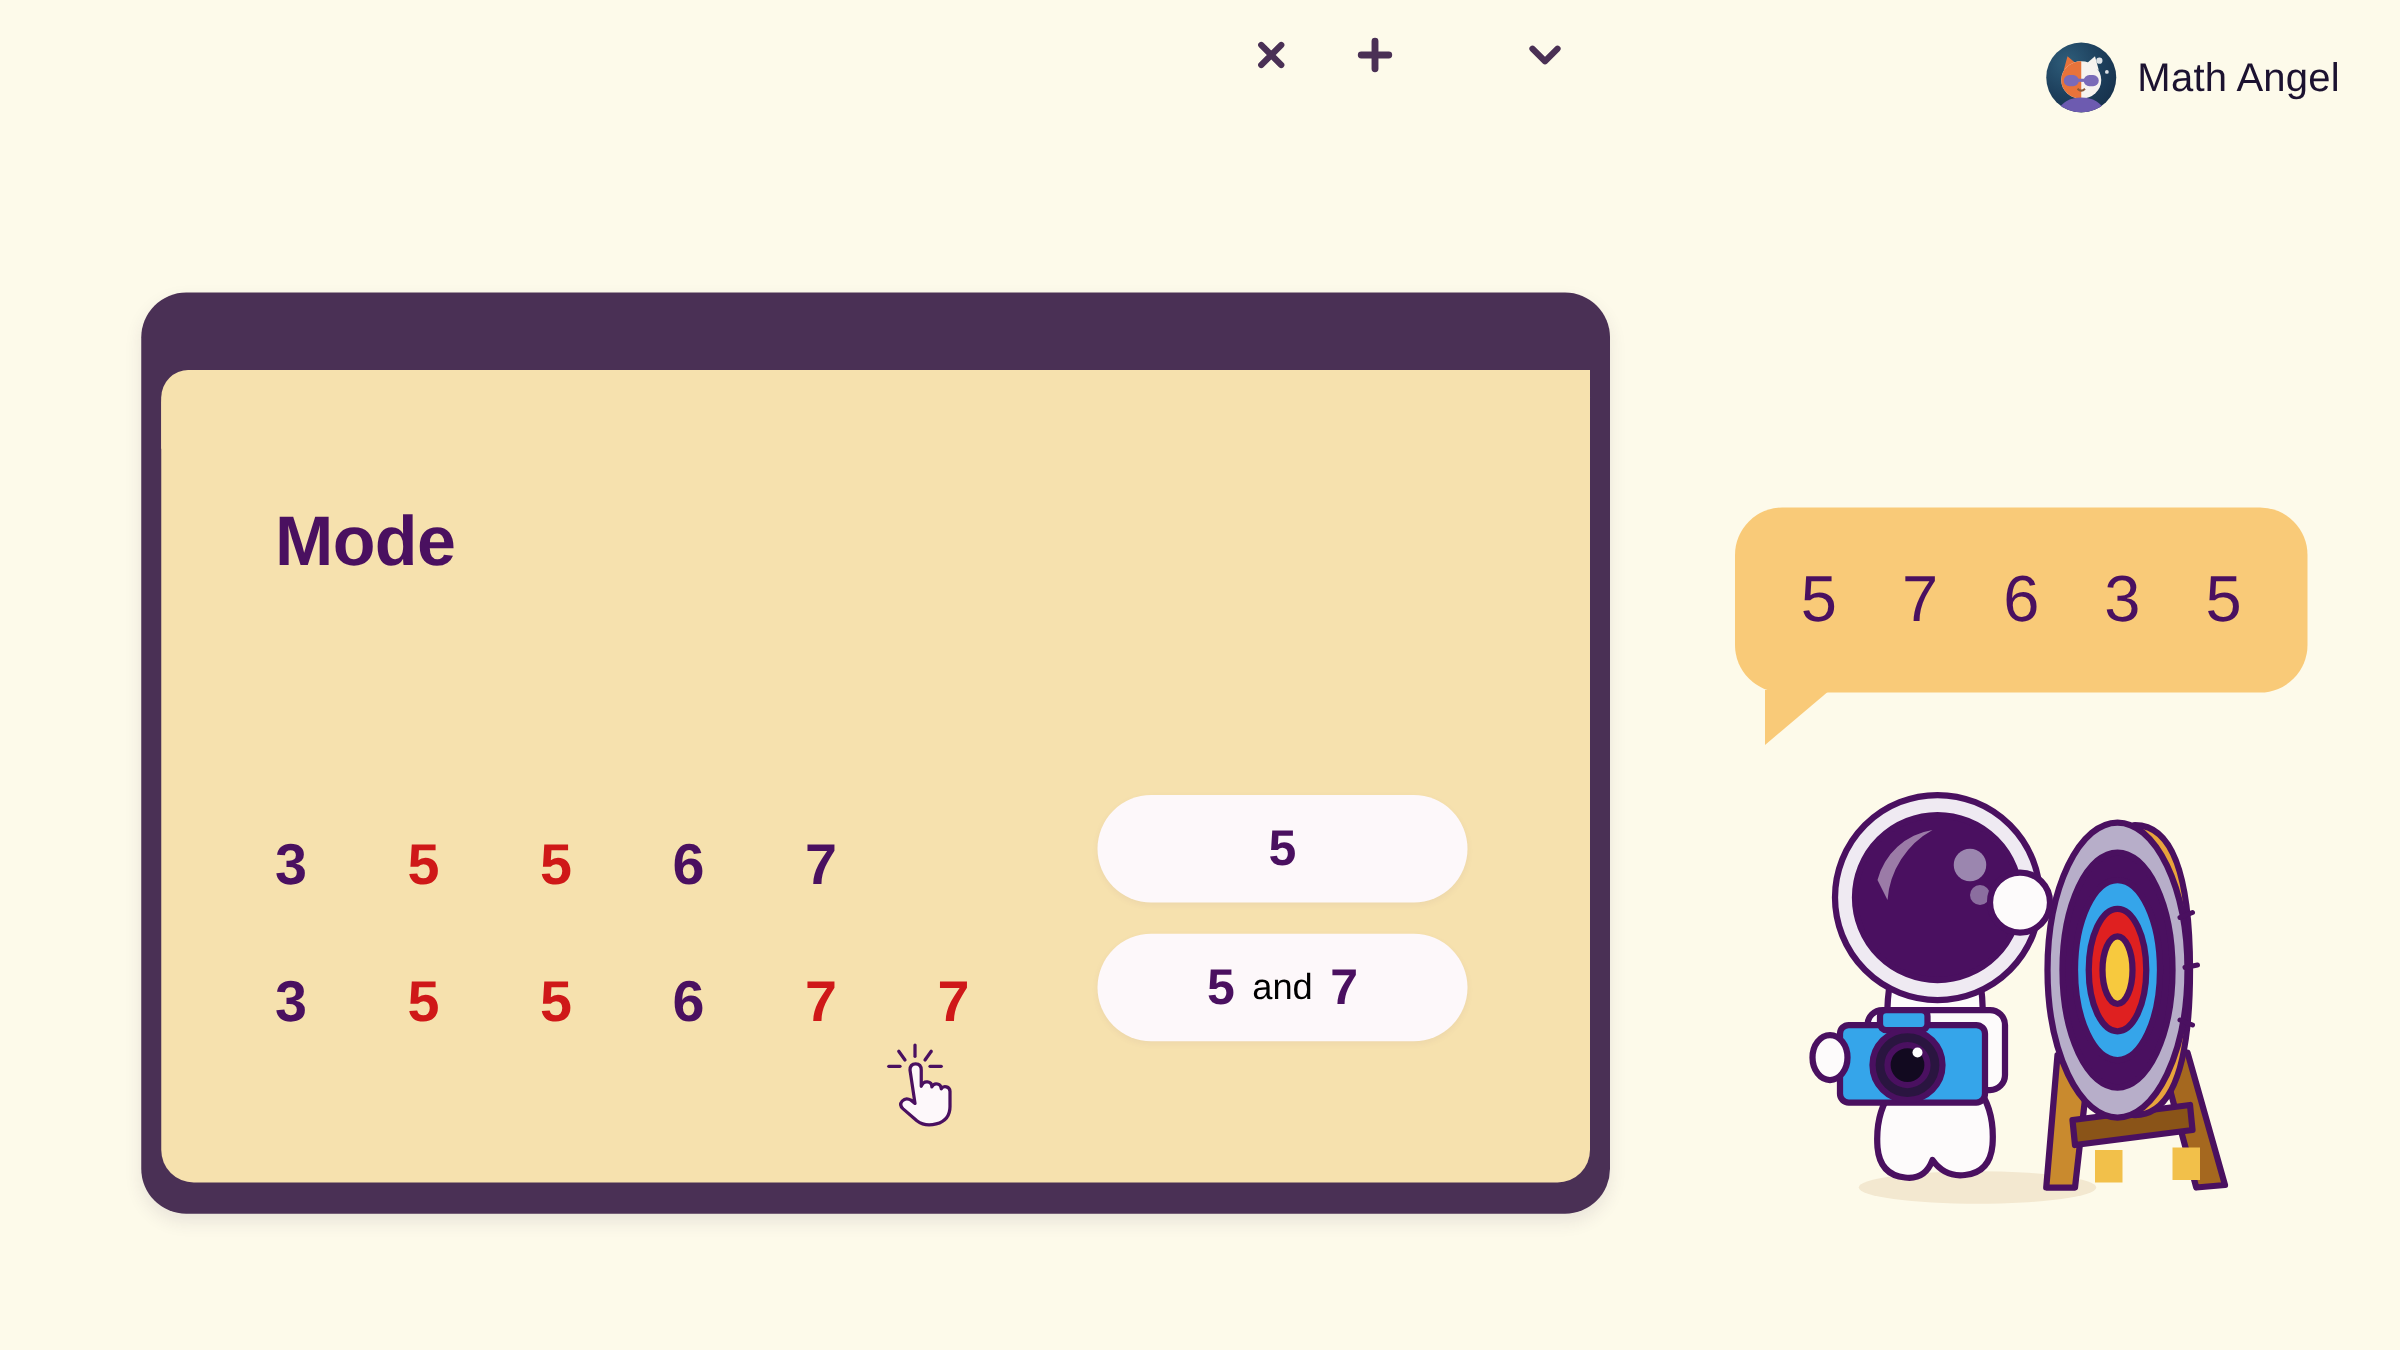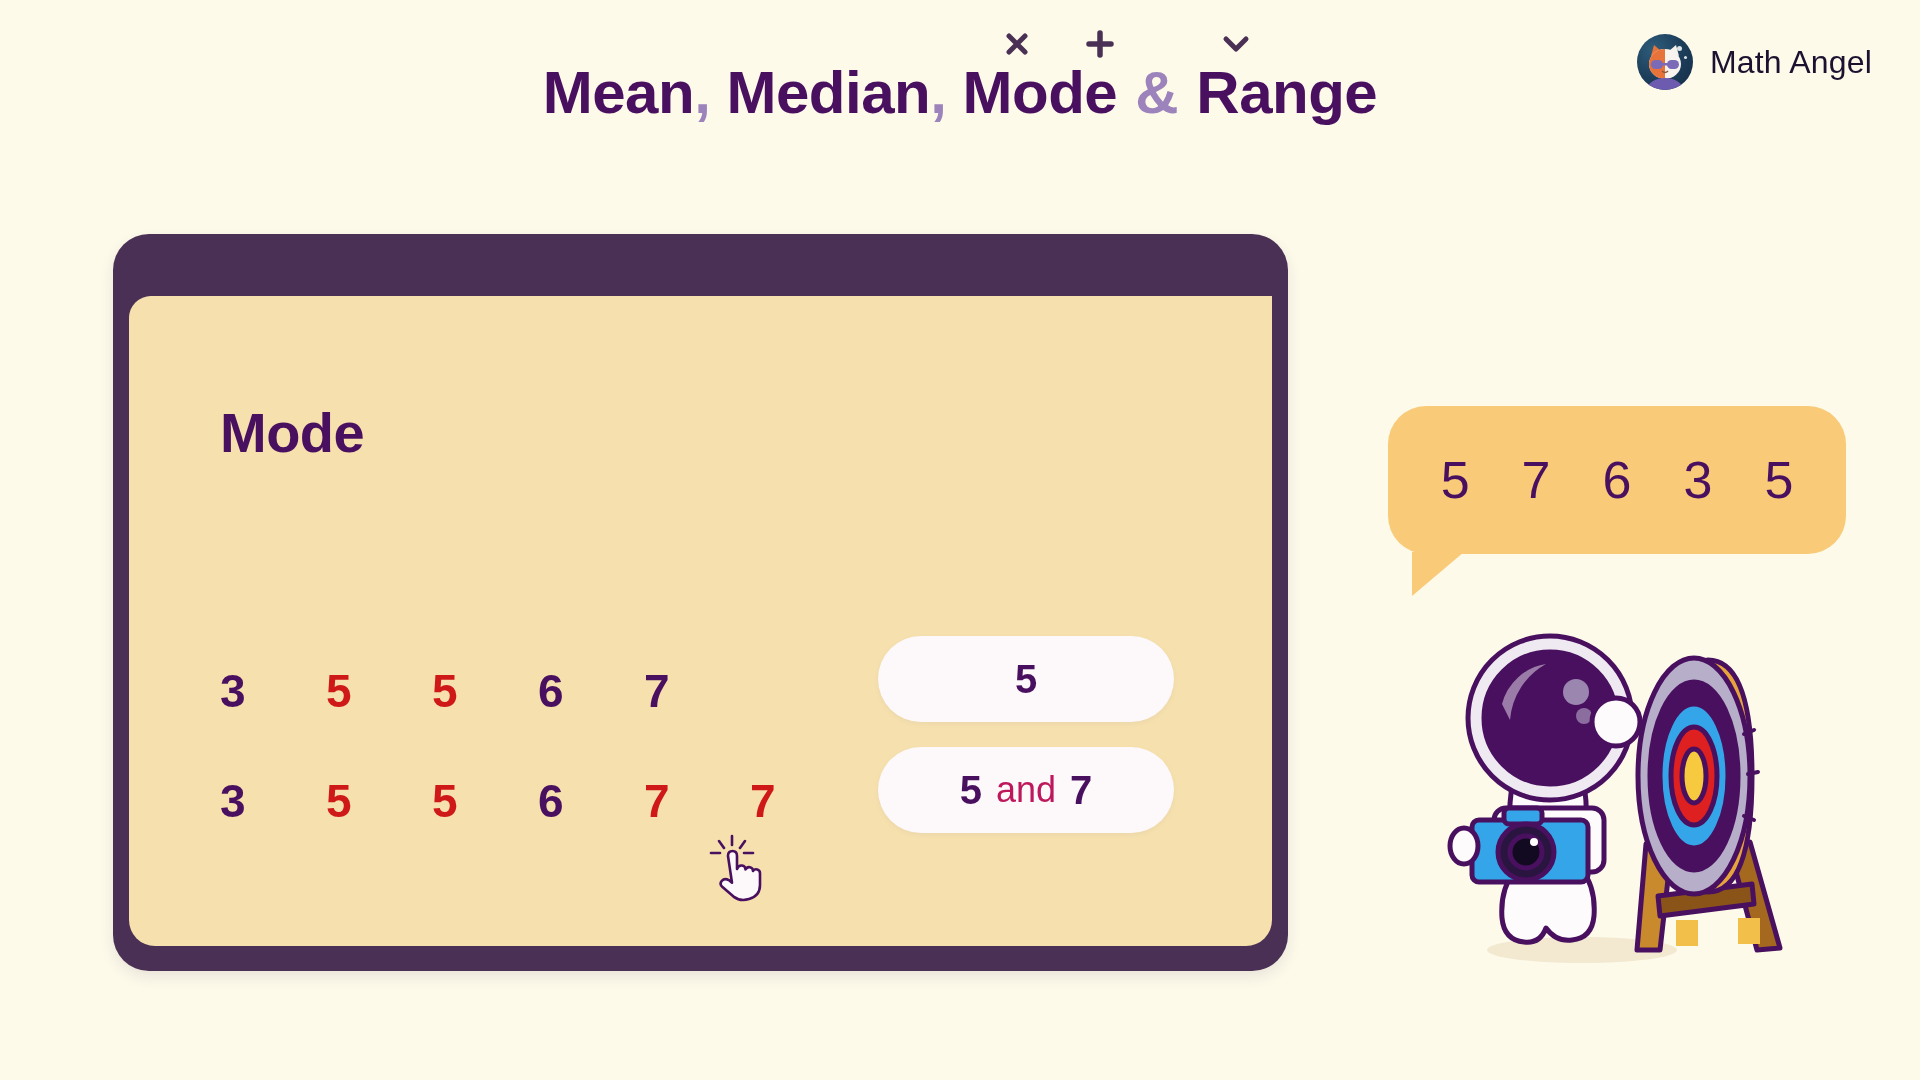--- a/index.html
+++ b/index.html
@@ -87,21 +87,21 @@
 
   .pills { position:absolute; left:878px; top:636px; }
   .pill {
     width:296px; height:86px; margin-bottom:25px;
     background:#fdf8fa; border-radius:43px;
     display:flex; align-items:center; justify-content:center; gap:14px;
     box-shadow:0 2px 5px rgba(110,80,130,.07);
     cursor:pointer;
   }
   .pill .v { font-size:40px; font-weight:bold; color:#4a1060; line-height:1; }
-  .pill .w { font-size:36px; color:#be185d; line-height:1; }
+  .pill .w { font-size:29px; color:#000000; line-height:1; }
 
   .cursor-hand { position:absolute; left:706px; top:834px; width:56px; height:72px; }
 
   
   .bubble {
     position:absolute; left:1388px; top:406px; width:458px; height:148px;
     background:#f9ca78; border-radius:38px;
     display:flex; align-items:center; justify-content:center; gap:52px;
   }
   .bubble .d { font-size:52px; color:#4a1060; line-height:1; }
@@ -115,27 +115,20 @@
 
   
   .mascot { position:absolute; left:1432px; top:612px; width:360px; height:360px; }
   .mascot svg { display:block; }
 </style>
 </head>
 <body>
 
 <div id="stage">
 
-  <div class="page-title">
-    <span>Mean</span><span class="sep">,</span>
-    <span>Median</span><span class="sep">,</span>
-    <span>Mode</span>
-    <span class="amp">&amp;</span>
-    <span>Range</span>
-  </div>
 
   <div class="brand">
     <div class="brand-badge">
       <span class="star s1"></span>
         <span class="star s2"></span>
       <svg width="56" height="56" viewBox="0 0 56 56">
         <path d="M14 22 L17 11 L24 17 Z" fill="#e8733a"></path>
         <path d="M42 22 L39 11 L32 17 Z" fill="#f6f2ee"></path>
         <ellipse cx="28" cy="30" rx="16" ry="15" fill="#f7f3ef"></ellipse>
         <path d="M12 30 a16 15 0 0 1 16 -15 v30 a16 15 0 0 1 -16 -15z" fill="#e8733a"></path>

